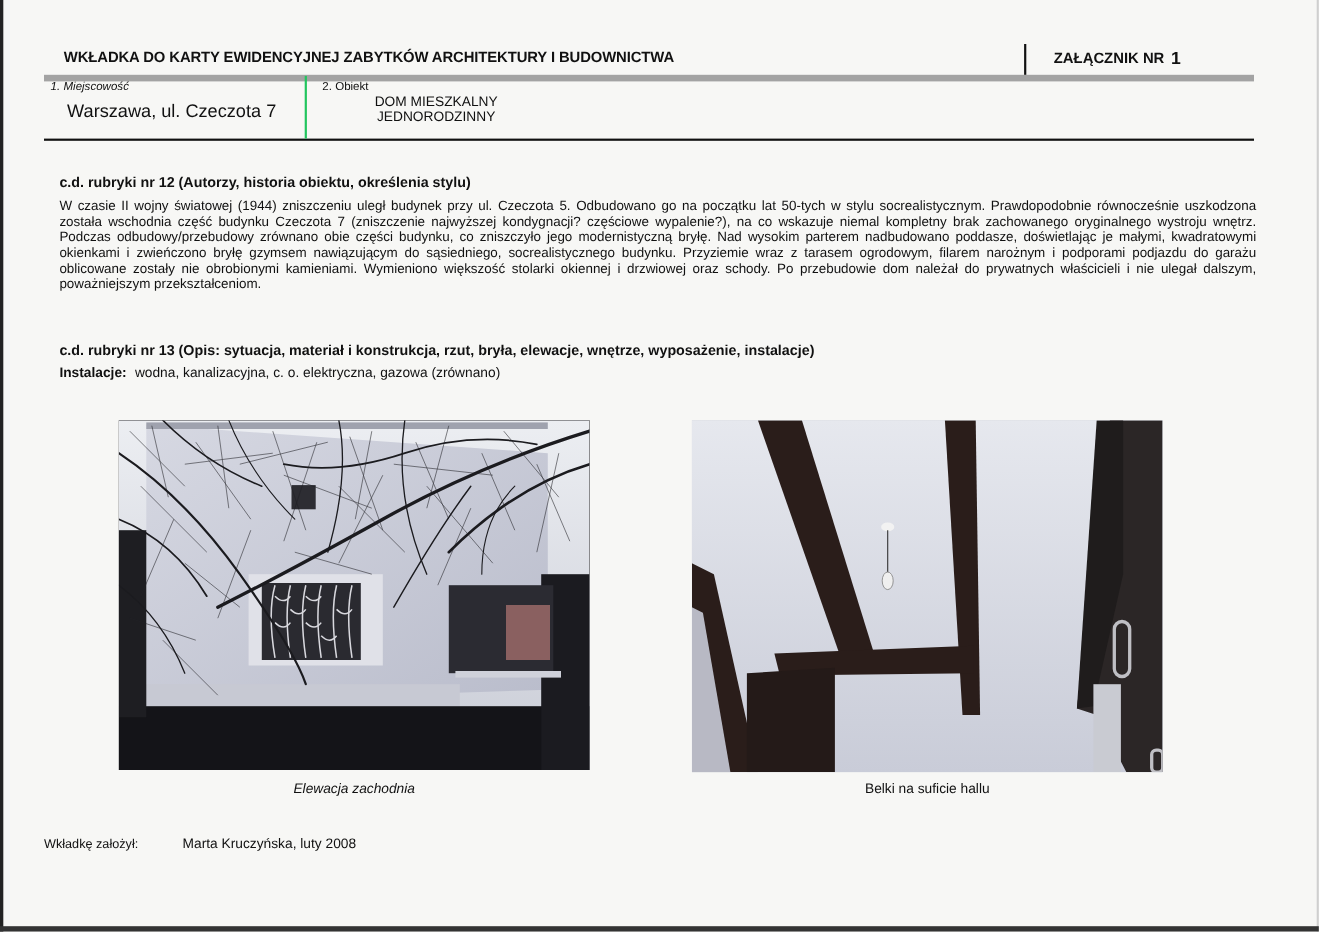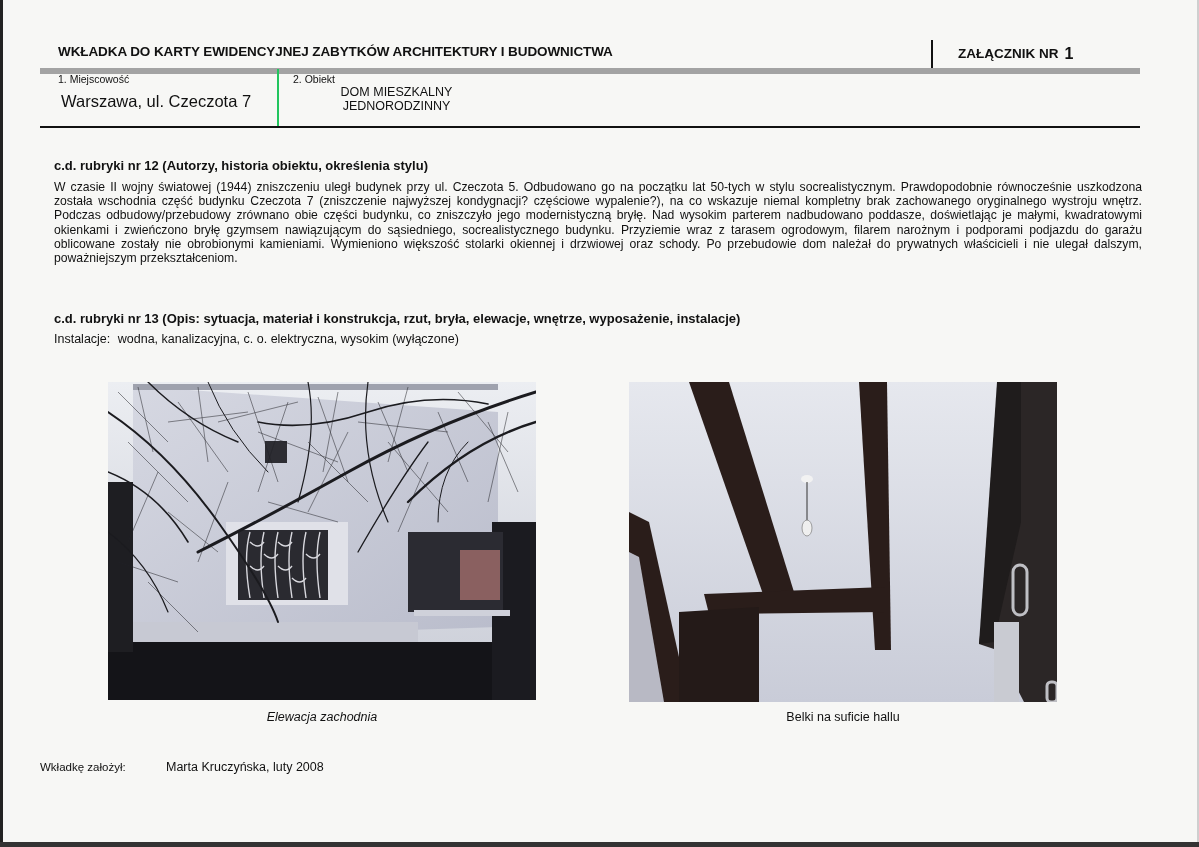--- a/index.html
+++ b/index.html
@@ -33,21 +33,21 @@
 
   .fields {
     position: absolute; left: 40px; top: 69px; width: 1100px; height: 57px;
     border-bottom: 2px solid #111;
   }
   .field { position: absolute; top: 0; height: 57px; }
   .field-1 { left: 0; width: 235px; }
   .field-2 { left: 237px; width: 235px; border-left: 2px solid #22c55e; }
   .field-3 { left: 473px; width: 627px; border-left: 2px solid #111; }
   .field-label { position: absolute; top: 4px; font-size: 10.5px; }
-  .field-1 .field-label { left: 18px; }
+  .field-1 .field-label { left: 6px; font-style: italic; }
   .field-2 .field-label { left: 14px; }
   .field-3 .field-label { left: 9px; }
   .field-1 .field-value {
     position: absolute; left: 21px; top: 23px; font-size: 16.5px;
   }
   .field-2 .field-value {
     position: absolute; left: 0; top: 16px; width: 235px; text-align: center;
     font-size: 12.5px; line-height: 14px;
   }
   .field-3 .field-value {
@@ -57,21 +57,21 @@
   .section { position: absolute; left: 54px; width: 1090px; }
   .sec12 { top: 158px; }
   .sec-heading { font-weight: bold; font-size: 13px; margin-bottom: 7px; }
   .sec-body {
     font-size: 12.2px; line-height: 14.2px; text-align: justify;
     width: 1088px;
   }
   .sec13 { top: 311px; }
   .sec13 .sec-heading { margin-bottom: 6px; }
   .install-line { font-size: 12.5px; }
-  .install-label { font-weight: normal; margin-right: 4px; }
+  .install-label { font-weight: bold; margin-right: 4px; }
 
   .photo {
     position: absolute; overflow: hidden; background: #1a1a1e;
   }
   .photo-1 { left: 108px; top: 382px; width: 428px; height: 318px; }
   .photo-2 { left: 629px; top: 382px; width: 428px; height: 320px; background: #d8dae2; }
   .photo svg { display: block; }
 
   .caption { position: absolute; font-size: 12.5px; text-align: center; }
   .caption-1 { left: 108px; top: 710px; width: 428px; font-style: italic; }
@@ -112,21 +112,21 @@
 
 <div class="section sec12">
   <div class="sec-heading">c.d. rubryki nr 12 (Autorzy, historia obiektu, określenia stylu)</div>
   <div class="sec-body">W czasie II wojny światowej (1944) zniszczeniu uległ budynek przy ul. Czeczota 5. Odbudowano go na początku lat 50-tych w stylu socrealistycznym. Prawdopodobnie równocześnie uszkodzona została wschodnia część budynku Czeczota 7 (zniszczenie najwyższej kondygnacji? częściowe wypalenie?), na co wskazuje niemal kompletny brak zachowanego oryginalnego wystroju wnętrz. Podczas odbudowy/przebudowy zrównano obie części budynku, co zniszczyło jego modernistyczną bryłę. Nad wysokim parterem nadbudowano poddasze, doświetlając je małymi, kwadratowymi okienkami i zwieńczono bryłę gzymsem nawiązującym do sąsiedniego, socrealistycznego budynku. Przyziemie wraz z tarasem ogrodowym, filarem narożnym i podporami podjazdu do garażu oblicowane zostały nie obrobionymi kamieniami. Wymieniono większość stolarki okiennej i drzwiowej oraz schody. Po przebudowie dom należał do prywatnych właścicieli i nie ulegał dalszym, poważniejszym przekształceniom.</div>
 </div>
 
 <div class="section sec13">
   <div class="sec-heading">c.d. rubryki nr 13 (Opis: sytuacja, materiał i konstrukcja, rzut, bryła, elewacje, wnętrze, wyposażenie, instalacje)</div>
   <div class="install-line">
     <span class="install-label">Instalacje:</span>
-    <span>wodna, kanalizacyjna, c. o. elektryczna, wysokim (wyłączone)</span>
+    <span>wodna, kanalizacyjna, c. o. elektryczna, gazowa (zrównano)</span>
   </div>
 </div>
 
 <div class="photo photo-1">
   <svg width="428" height="318" viewBox="0 0 428 318">
     <defs>
       <linearGradient id="sky1" x1="0" y1="0" x2="0" y2="1">
         <stop offset="0" stop-color="#eceef2"></stop>
         <stop offset="1" stop-color="#c9ccd6"></stop>
       </linearGradient>

